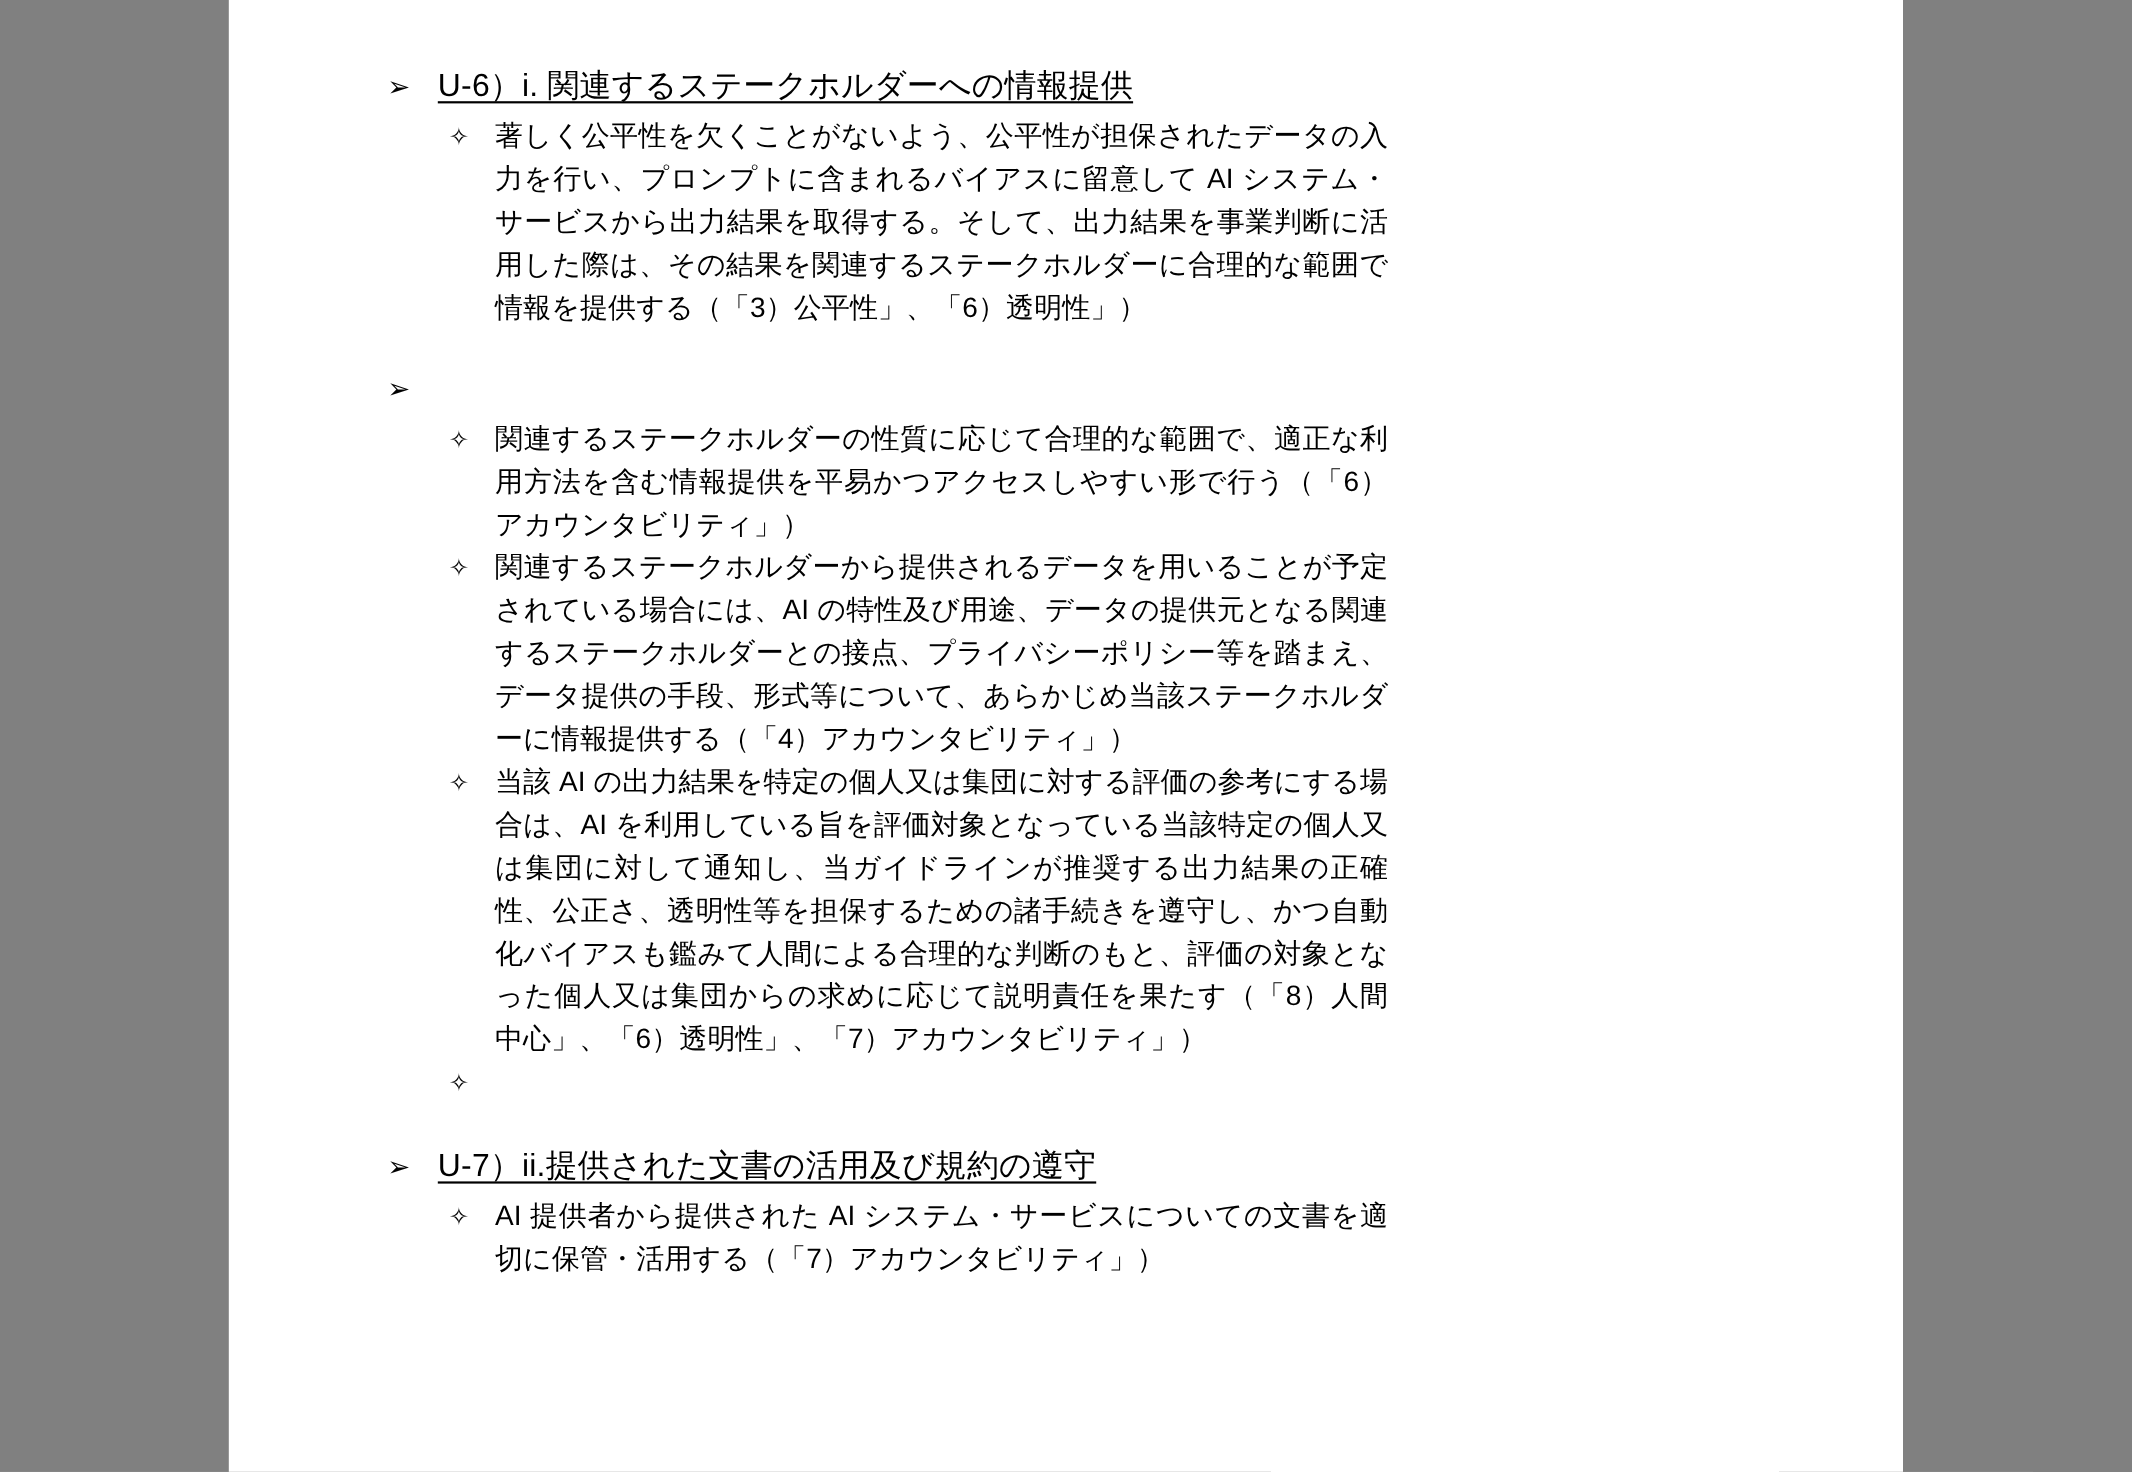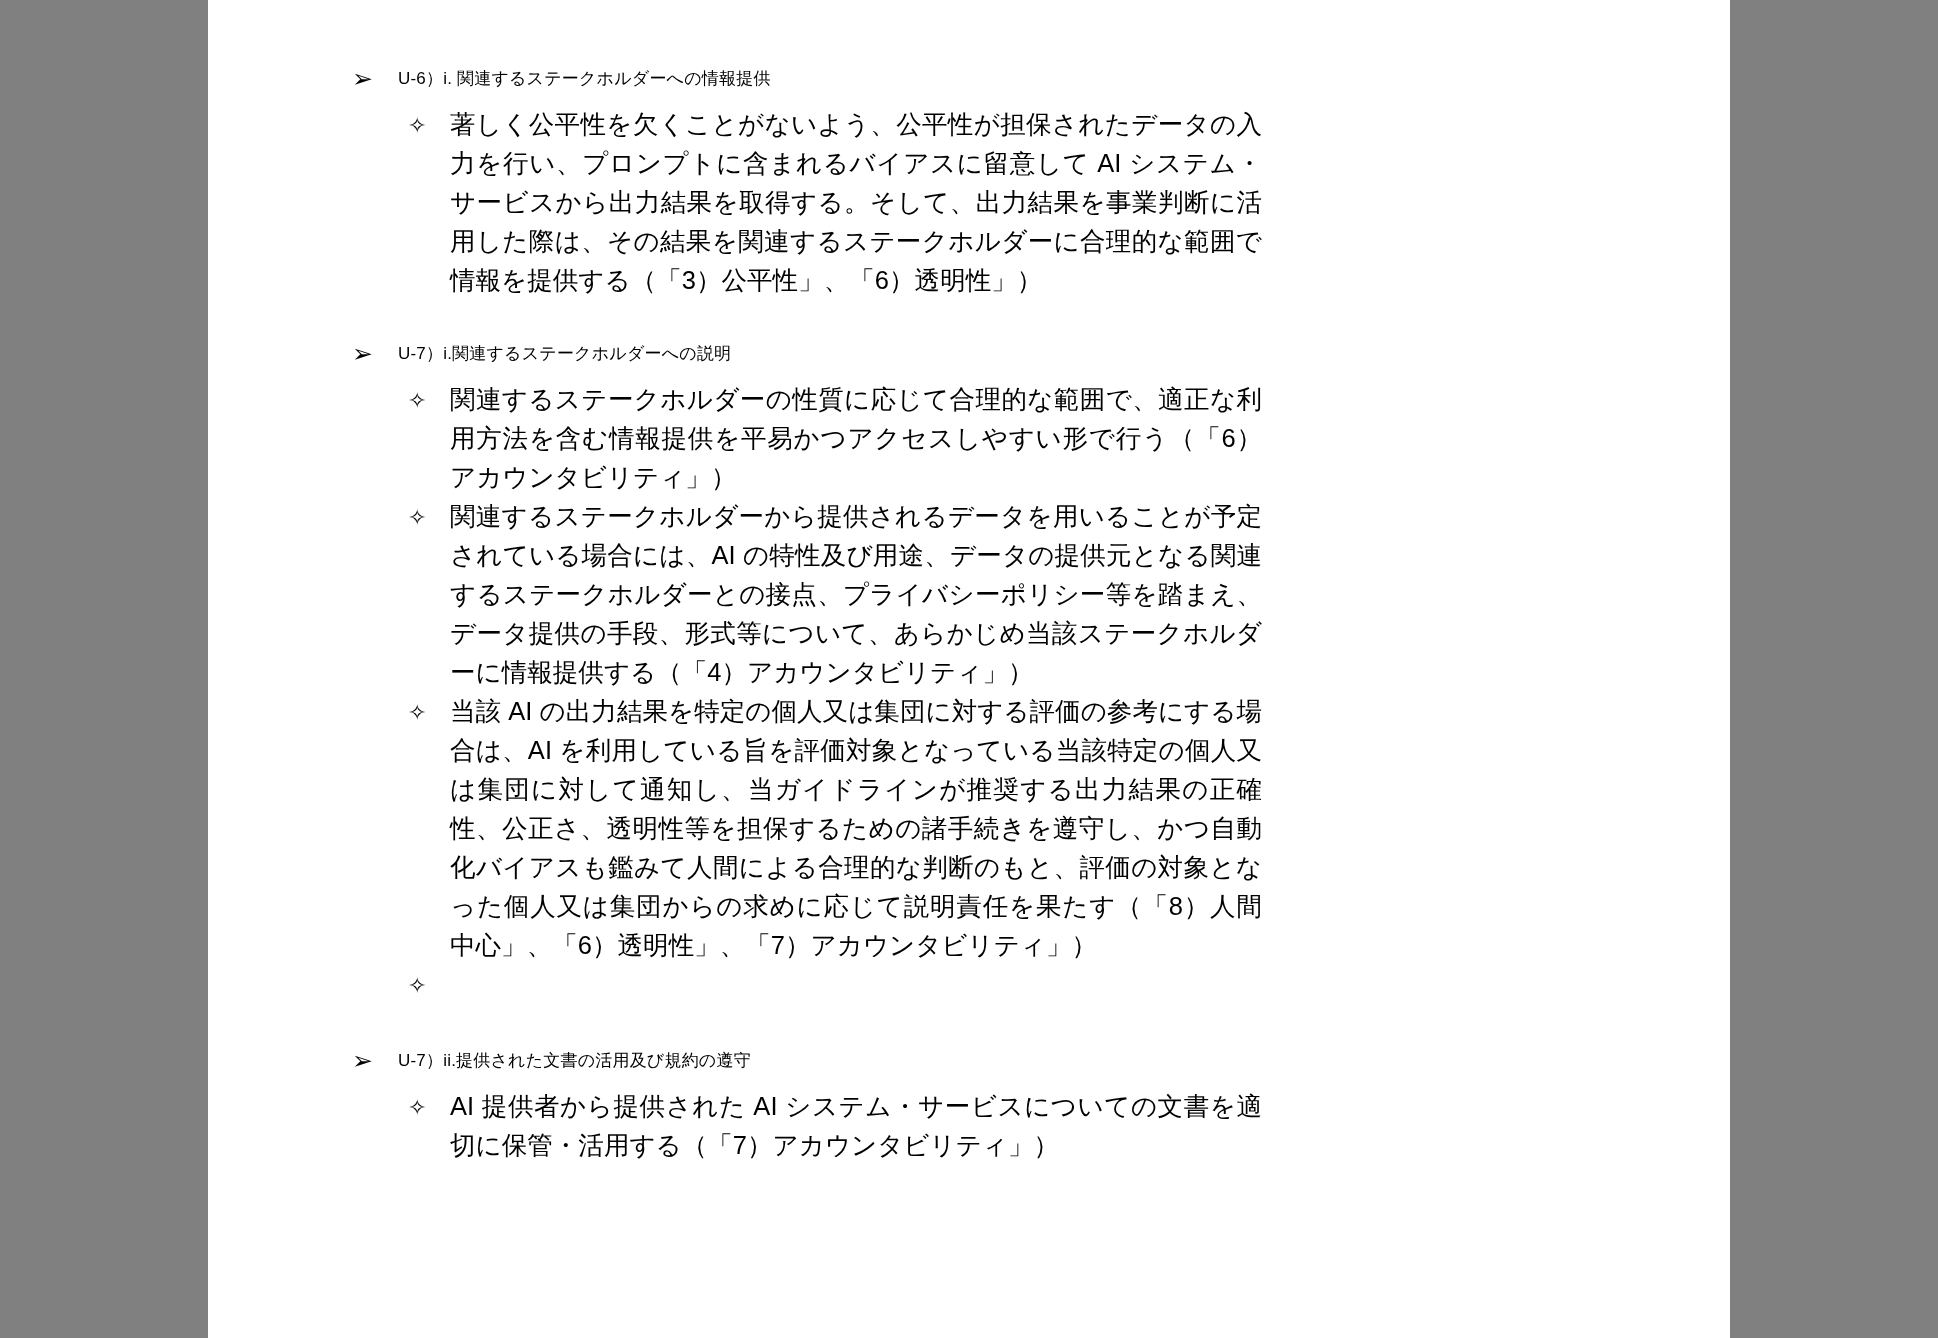--- a/index.html
+++ b/index.html
@@ -42,23 +42,24 @@
   }
   .h1marker {
     width: 46px;
     flex: 0 0 46px;
     font-size: 25px;
     line-height: 41px;
     color: #000;
     font-family: "DejaVu Sans", sans-serif;
   }
   .h1text {
-    font-size: 17px;
+    font-size: 29px;
     line-height: 41px;
     color: #000;
+    text-decoration: underline;
     text-underline-offset: 5px;
     letter-spacing: 0.2px;
     white-space: nowrap;
   }
   
   .b2row {
     display: flex;
     align-items: flex-start;
     margin-left: 200px;
     margin-bottom: 0;
@@ -97,21 +98,20 @@
         <span class="b2marker">✧</span>
         <span class="b2text">著しく公平性を欠くことがないよう、公平性が担保されたデータの入力を行い、プロンプトに含まれるバイアスに留意して AI システム・サービスから出力結果を取得する。そして、出力結果を事業判断に活用した際は、その結果を関連するステークホルダーに合理的な範囲で情報を提供する（「3）公平性」、「6）透明性」）</span>
       </div>
     </div>
 
     <div class="gap-lg"></div>
 
     <div class="block">
       <div class="h1row">
         <span class="h1marker">➢</span>
-        <span class="h1text">U-7）i.関連するステークホルダーへの説明</span>
       </div>
       <div class="b2row">
         <span class="b2marker">✧</span>
         <span class="b2text">関連するステークホルダーの性質に応じて合理的な範囲で、適正な利用方法を含む情報提供を平易かつアクセスしやすい形で行う（「6）アカウンタビリティ」）</span>
       </div>
       <div class="b2row">
         <span class="b2marker">✧</span>
         <span class="b2text">関連するステークホルダーから提供されるデータを用いることが予定されている場合には、AI の特性及び用途、データの提供元となる関連するステークホルダーとの接点、プライバシーポリシー等を踏まえ、データ提供の手段、形式等について、あらかじめ当該ステークホルダーに情報提供する（「4）アカウンタビリティ」）</span>
       </div>
       <div class="b2row">

